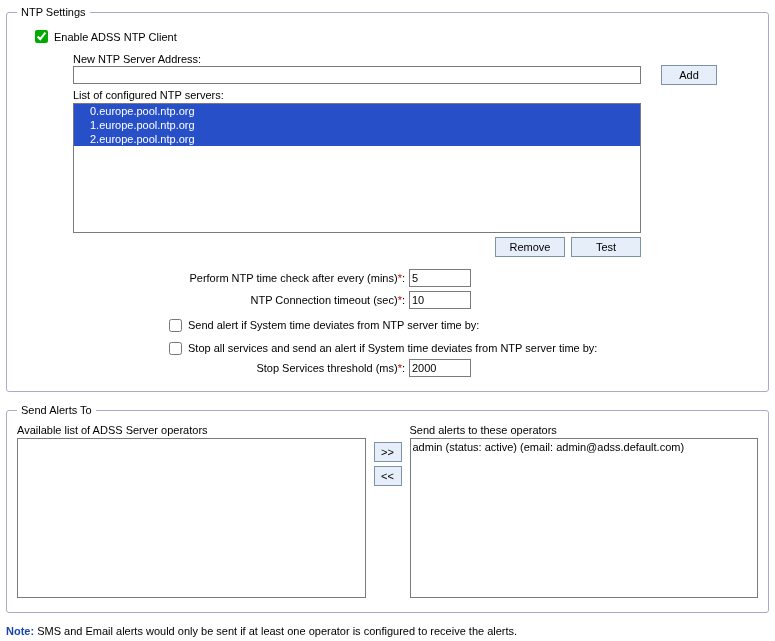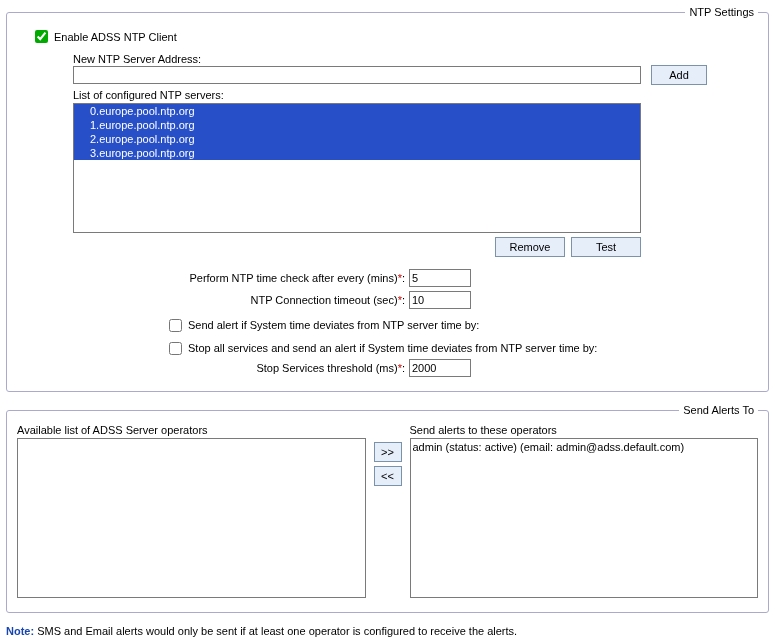--- a/index.html
+++ b/index.html
@@ -13,40 +13,39 @@
 fieldset {
   border: 1px solid #aac;
   border-radius: 3px;
   padding: 8px 10px 14px 10px;
   margin-bottom: 12px;
 }
 legend {
   padding: 0 4px;
   font-size: 11px;
   color: #000;
-  text-align: right;
 }
 .check-row {
   display: flex;
   align-items: flex-end;
   gap: 6px;
   margin: 4px 0 10px 18px;
 }
 input[type="checkbox"] {
   width: 13px;
   height: 13px;
   accent-color: #0a0;
 }
 .server-block {
   margin-left: 56px;
 }
 .field-row {
   display: flex;
   align-items: center;
-  gap: 6px;
+  gap: 16px;
   margin-bottom: 4px;
 }
 .field-label { font-size: 11px; }
 .new-server-input {
   width: 568px;
   height: 18px;
   border: 1px solid #7a7a7a;
   padding: 0 2px;
   font-family: inherit;
   font-size: 11px;
@@ -167,21 +166,20 @@
     <div class="field-row">
       <input class="new-server-input" type="text" value="" style="">
       <button class="btn add-btn">Add</button>
     </div>
 
     <div class="field-label">List of configured NTP servers:</div>
     <div class="listbox">
       <div class="listbox-item">0.europe.pool.ntp.org</div>
       <div class="listbox-item">1.europe.pool.ntp.org</div>
       <div class="listbox-item">2.europe.pool.ntp.org</div>
-      <div class="listbox-item">3.europe.pool.ntp.org</div>
     </div>
     <div class="server-btns">
       <button class="btn" style="min-width:70px">Remove</button>
       <button class="btn" style="min-width:70px">Test</button>
     </div>
   </div>
 
   <div class="settings-block">
     <div class="numeric-row">
       <span class="numeric-label" style="width:278px"><span>Perform NTP time check after every (mins)</span><span class="asterisk">*</span>:</span>

